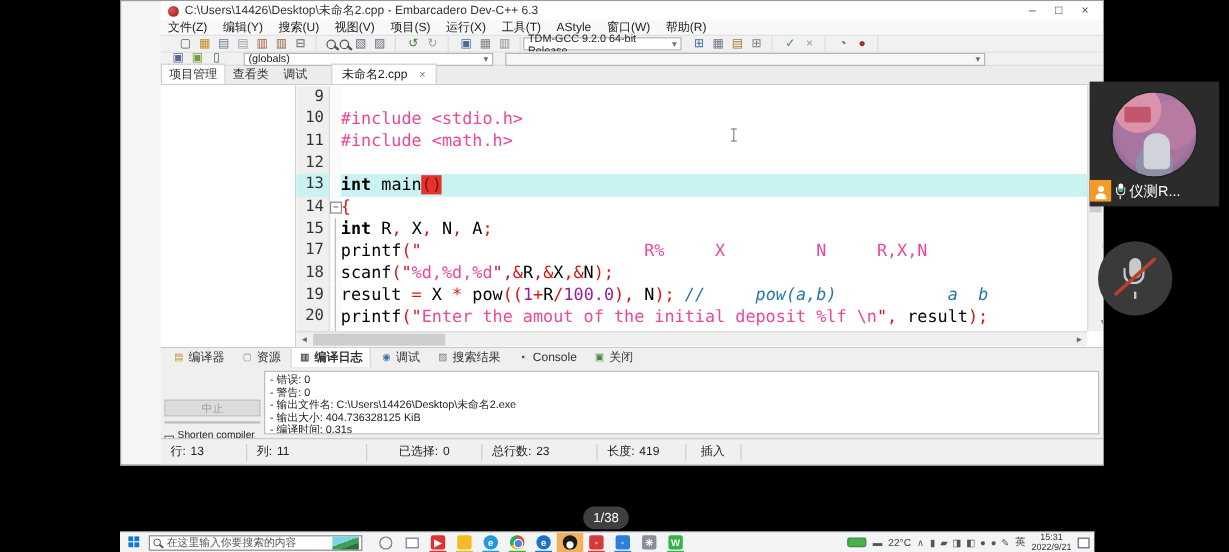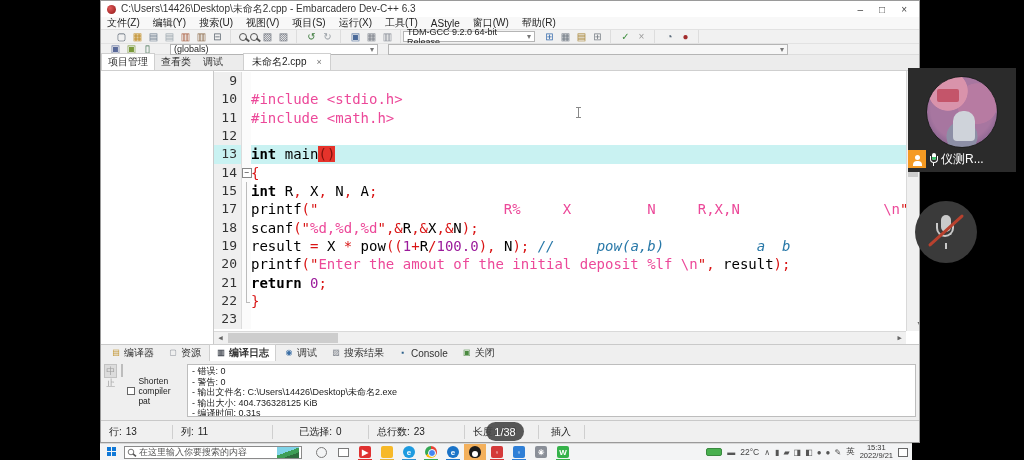--- a/index.html
+++ b/index.html
@@ -1,22 +1,22 @@
 <!DOCTYPE html>
 <html><head>
 <meta charset="utf-8">
 <style>
   * { box-sizing: border-box; margin: 0; padding: 0; }
   html,body { width:1024px; height:460px; overflow:hidden; background:#000;
     font-family:"Liberation Sans", sans-serif; }
   #stage { position:relative; width:1024px; height:460px; background:#000; }
 
   
-  #win { position:absolute; left:100px; top:0; width:820px; height:443px;
-    background:#f5f5f5; border:1px solid #9a9a9a; display:flex; flex-direction:column; }
+  #win { position:absolute; left:100px; top:0; width:820px; height:388px;
+    background:#f5f5f5; border:1px solid #9a9a9a; display:flex; flex-direction:column;padding-left:33px; }
 
   #titlebar { height:16px; background:#fff; display:flex; align-items:center;
     padding:0 4px; font-size:10px; color:#333; flex:0 0 16px; }
   #app-icon { width:9px; height:9px; border-radius:50%; background:radial-gradient(circle at 35% 35%, #e05a5a, #8f1414); margin:0 5px 0 2px; flex:0 0 9px;}
   #title-text { white-space:nowrap; overflow:hidden; }
   .win-ctrls { margin-left:auto; display:flex; gap:16px; padding-right:8px; color:#444; font-size:10px; }
   .win-ctrls span { cursor:default; }
 
   #menubar { height:12px; background:#f8f8f8; display:flex; align-items:center;
     gap:13px; padding-left:6px; font-size:10px; color:#222; flex:0 0 12px; }
@@ -83,21 +83,21 @@
   .hscroll .thumb { position:absolute; top:1px; bottom:1px; left:14px; width:110px; background:#cdcdcd; }
   .scr-arrow { position:absolute; width:13px; height:13px; line-height:13px; text-align:center;}
 
   #bottom-tabs { height:17px; flex:0 0 17px; background:#efefef; border-top:1px solid #c9c9c9;
     display:flex; align-items:center; gap:2px; padding-left:4px; font-size:10px; color:#333; }
   .btab { display:flex; align-items:center; gap:3px; padding:1px 6px; }
   .btab.active { background:#fff; border:1px solid #cfcfcf; font-weight:bold; }
   .btab .bticon { width:10px; height:10px; font-size:8px; line-height:10px; text-align:center; }
 
   #bottom-panel { height:59px; flex:0 0 59px; background:#efefef; display:flex; padding:3px; gap:3px; }
-  #bp-left { width:80px; flex:0 0 80px; display:flex; flex-direction:row; gap:4px; }
+  #bp-left { width:80px; flex:0 0 80px; display:flex; flex-direction:column; gap:4px;margin-top:24px; }
   #abort-btn { height:14px; background:#dcdcdc; border:1px solid #c2c2c2; color:#9d9d9d;
     font-size:9px; text-align:center; line-height:12px; }
   #progress { height:13px; background:#fff; border:1px solid #bdbdbd; }
   #shorten { display:flex; align-items:center; gap:3px; font-size:8.5px; color:#222; }
   #shorten .cb { width:8px; height:8px; border:1px solid #666; background:#fff; flex:0 0 8px;}
   #log-box { flex:1 1 auto; background:#fff; border:1px solid #bdbdbd; padding:1px 4px;
     font-size:9px; color:#222; line-height:10.5px; overflow:hidden; }
 
   #statusbar { height:22px; flex:0 0 22px; background:#f0f0f0; border-top:1px solid #c9c9c9;
     display:flex; align-items:center; font-size:10px; color:#222; }

